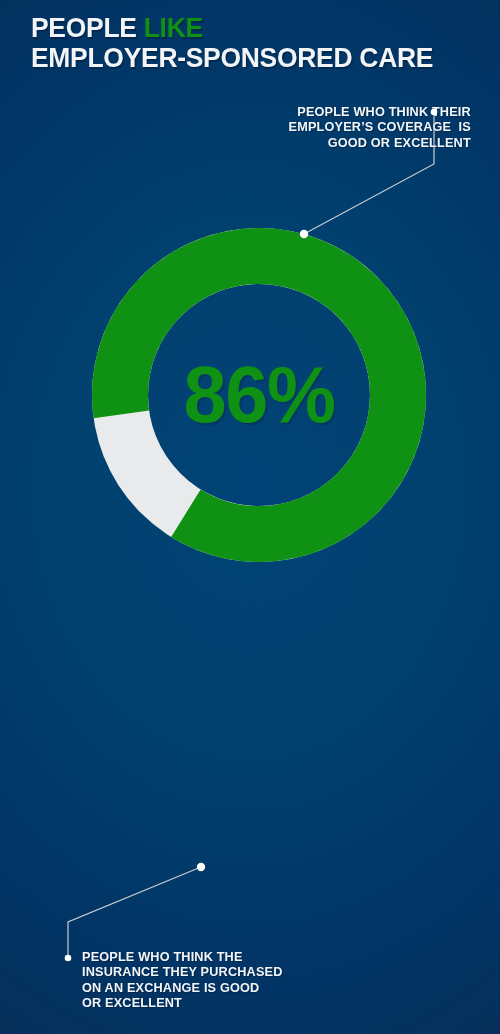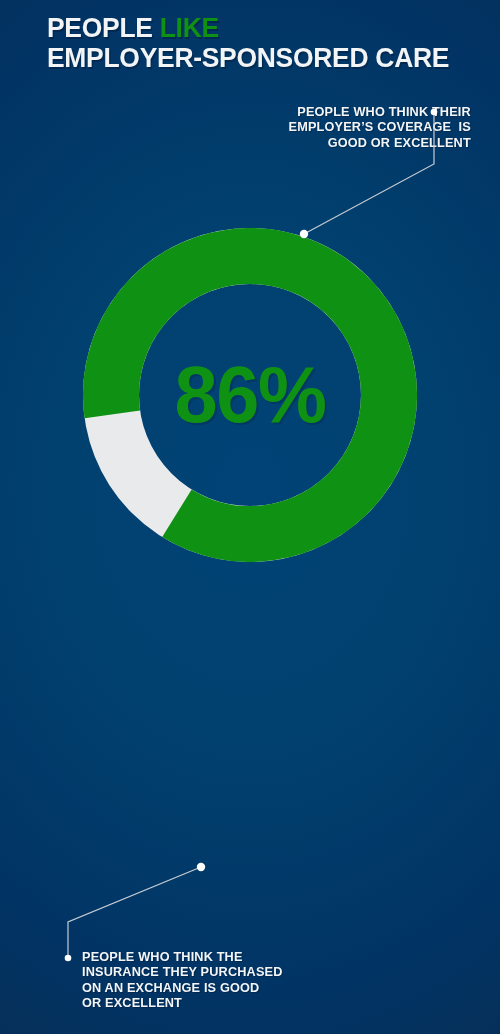--- a/index.html
+++ b/index.html
@@ -32,21 +32,20 @@
   }
 
   #content { position:absolute; inset:0; z-index:2; }
 
   
   #title-block {
     position:absolute;
     left:31px;
     top:13px;
     width:440px;
-    margin-left:16px;
   }
   .title-line {
     font-weight:700;
     font-size:28px;
     line-height:30px;
     letter-spacing:-0.3px;
     color:#f2f4f6;
     white-space:nowrap;
     transform:scaleX(0.945);
     transform-origin:left center;
@@ -83,21 +82,21 @@
   #leaders {
     position:absolute;
     left:0; top:0;
     width:500px; height:1034px;
     z-index:3;
     pointer-events:none;
   }
 
   
   .donut-wrap { position:absolute; }
-  #donut-top    { left:83px;  top:228px; width:334px; height:334px; }
+  #donut-top    { left:92px;  top:228px; width:334px; height:334px; }
   #donut-bottom { left:113px; top:618px; width:274px; height:274px; }
 
   .donut-svg { display:block; width:100%; height:100%; }
 
   .donut-label {
     position:absolute;
     left:0; right:0;
     text-align:center;
     font-weight:700;
     letter-spacing:-1.5px;

